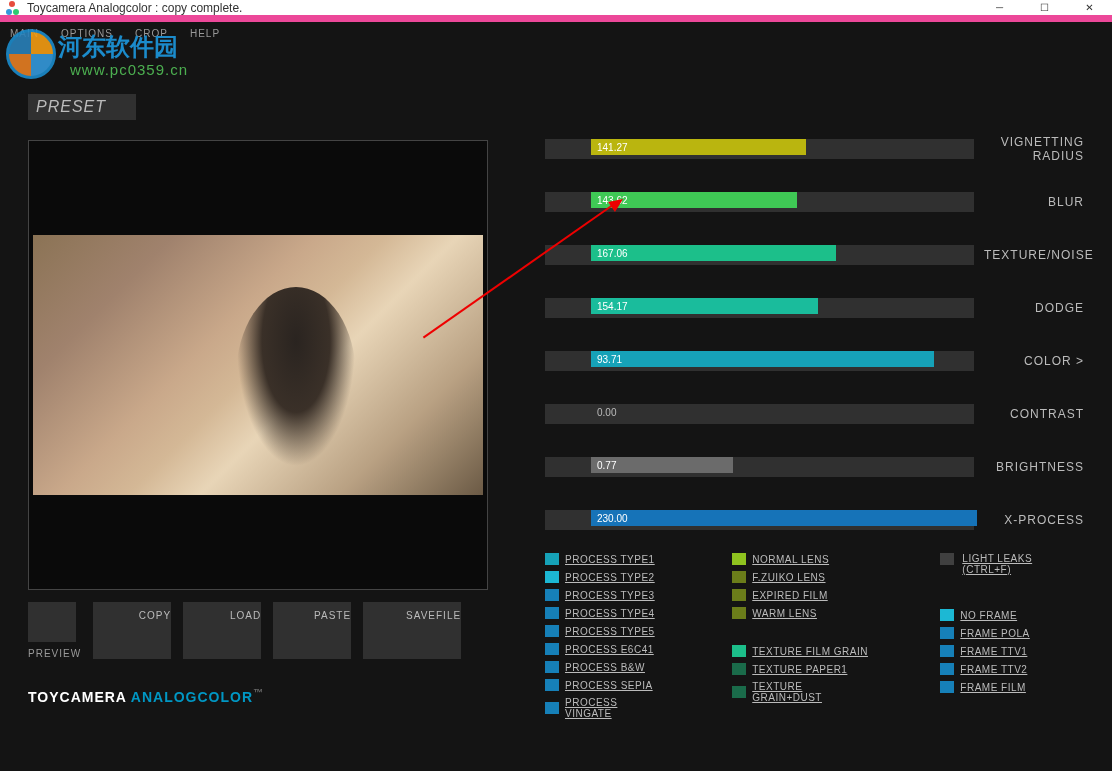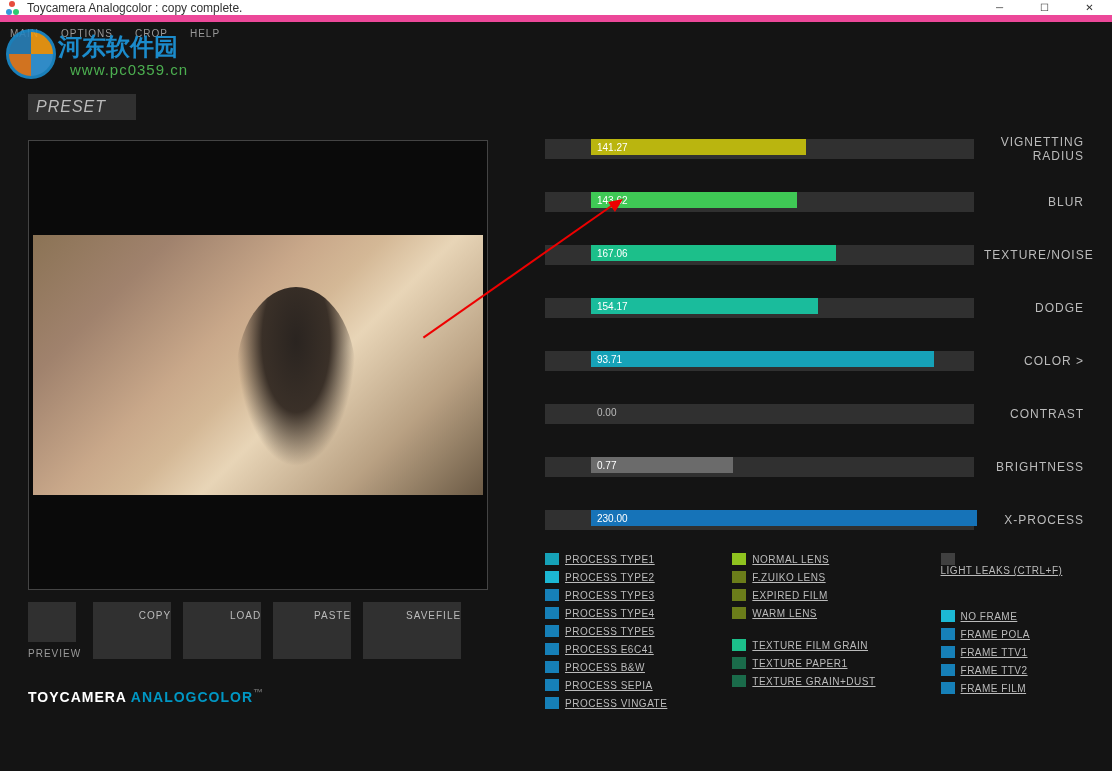--- a/index.html
+++ b/index.html
@@ -216,36 +216,36 @@
               <span class="opt-txt">F.ZUIKO LENS</span>
             </div>
             <div class="opt-item">
               <div class="opt-sw" style="background: rgb(107, 125, 26);"></div>
               <span class="opt-txt">EXPIRED FILM</span>
             </div>
             <div class="opt-item">
               <div class="opt-sw" style="background: rgb(107, 125, 26);"></div>
               <span class="opt-txt">WARM LENS</span>
             </div>
-            <div class="opt-item" style="margin-top: 14px;">
+            <div class="opt-item" style="margin-top: 20px;">
               <div class="opt-sw" style="background: rgb(28, 191, 138);"></div>
               <span class="opt-txt">TEXTURE FILM GRAIN</span>
             </div>
             <div class="opt-item">
               <div class="opt-sw" style="background: rgb(26, 107, 74);"></div>
               <span class="opt-txt">TEXTURE PAPER1</span>
             </div>
             <div class="opt-item">
               <div class="opt-sw" style="background: rgb(26, 107, 74);"></div>
               <span class="opt-txt">TEXTURE GRAIN+DUST</span>
             </div>
           </div>
         <div class="opt-col" id="optcol3">
             <div class="opt-header">
-              <div style="display: flex; flex-direction: column; gap: 0;">
+              <div style="display: flex; gap: 8px;">
                 <div>
                   <div class="opt-sw" style="background: rgb(64, 64, 64);"></div>
                 </div>
                 <div class="opt-txt">LIGHT LEAKS (CTRL+F)</div>
               </div>
             </div>
             <div style="height: 18px;"></div>
             <div class="opt-item">
               <div class="opt-sw" style="background: rgb(28, 184, 212);"></div>
               <span class="opt-txt">NO FRAME</span>

